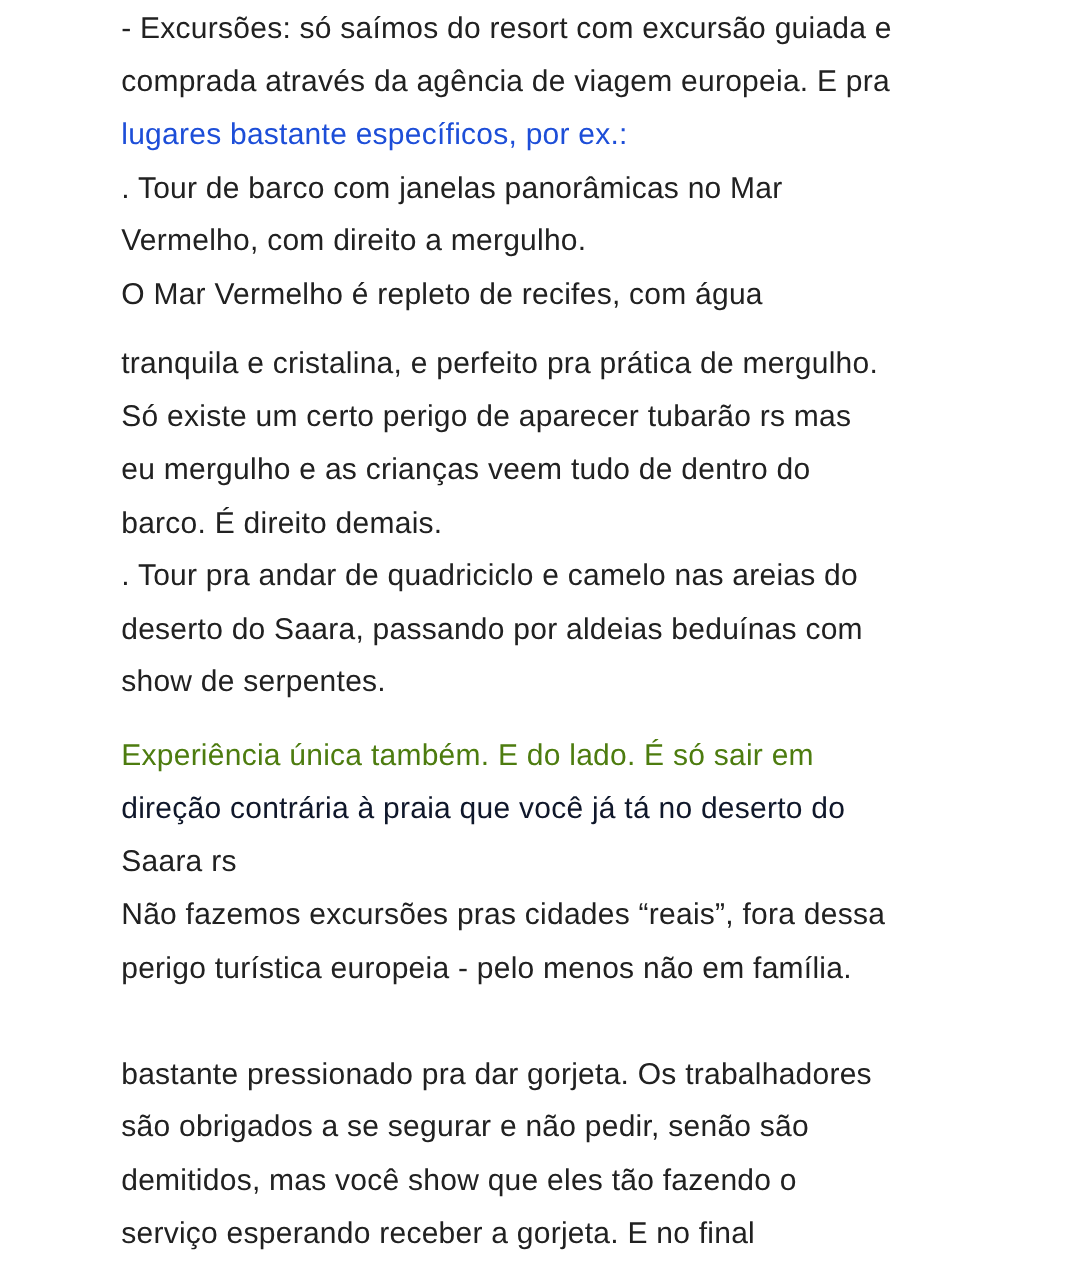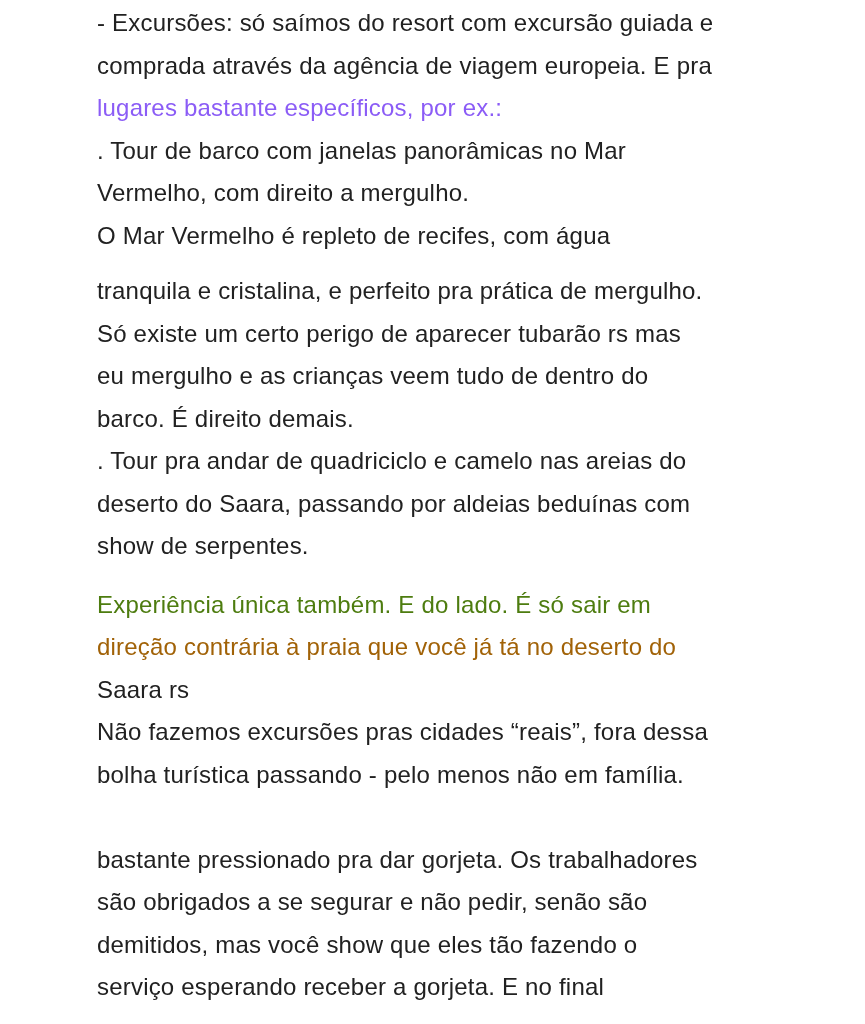--- a/index.html
+++ b/index.html
@@ -28,35 +28,35 @@
     font-weight: 500;
   }
 </style>
 </head>
 <body>
 
 <main data-name="text-document">
   <div id="lines-container" data-name="text-lines">
       <div class="line" data-name="text-line" style="color: rgb(33, 33, 33);">- Excursões: só saímos do resort com excursão guiada e</div>
       <div class="line" data-name="text-line" style="color: rgb(33, 33, 33);">comprada através da agência de viagem europeia. E pra</div>
-      <div class="line" data-name="text-line" style="color: #8b5cf6;">lugares bastante específicos, por ex.:</div>
+      <div class="line" data-name="text-line" style="color: #1d4ed8;">lugares bastante específicos, por ex.:</div>
       <div class="line" data-name="text-line" style="color: rgb(33, 33, 33);">. Tour de barco com janelas panorâmicas no Mar</div>
       <div class="line" data-name="text-line" style="color: rgb(33, 33, 33);">Vermelho, com direito a mergulho.</div>
       <div class="line" data-name="text-line" style="color: rgb(33, 33, 33);">O Mar Vermelho é repleto de recifes, com água</div>
       <div class="line" data-name="text-line" style="color: rgb(33, 33, 33); margin-top: 13px;">tranquila e cristalina, e perfeito pra prática de mergulho.</div>
       <div class="line" data-name="text-line" style="color: rgb(33, 33, 33);">Só existe um certo perigo de aparecer tubarão rs mas</div>
       <div class="line" data-name="text-line" style="color: rgb(33, 33, 33);">eu mergulho e as crianças veem tudo de dentro do</div>
       <div class="line" data-name="text-line" style="color: rgb(33, 33, 33);">barco. É direito demais.</div>
       <div class="line" data-name="text-line" style="color: rgb(33, 33, 33);">. Tour pra andar de quadriciclo e camelo nas areias do</div>
       <div class="line" data-name="text-line" style="color: rgb(33, 33, 33);">deserto do Saara, passando por aldeias beduínas com</div>
       <div class="line" data-name="text-line" style="color: rgb(33, 33, 33);">show de serpentes.</div>
       <div class="line" data-name="text-line" style="color: #4d7c0f; margin-top: 16px;">Experiência única também. E do lado. É só sair em</div>
-      <div class="line" data-name="text-line" style="color: #a16207;">direção contrária à praia que você já tá no deserto do</div>
+      <div class="line" data-name="text-line" style="color: #0f172a;">direção contrária à praia que você já tá no deserto do</div>
       <div class="line" data-name="text-line" style="color: rgb(33, 33, 33);">Saara rs</div>
       <div class="line" data-name="text-line" style="color: rgb(33, 33, 33);">Não fazemos excursões pras cidades “reais”, fora dessa</div>
-      <div class="line" data-name="text-line" style="color: rgb(33, 33, 33);">bolha turística passando - pelo menos não em família.</div>
+      <div class="line" data-name="text-line" style="color: rgb(33, 33, 33);">perigo turística europeia - pelo menos não em família.</div>
       <div class="line" data-name="blank-line" style="color: rgb(33, 33, 33);"></div>
       <div class="line" data-name="text-line" style="color: rgb(33, 33, 33);">bastante pressionado pra dar gorjeta. Os trabalhadores</div>
       <div class="line" data-name="text-line" style="color: rgb(33, 33, 33);">são obrigados a se segurar e não pedir, senão são</div>
       <div class="line" data-name="text-line" style="color: rgb(33, 33, 33);">demitidos, mas você show que eles tão fazendo o</div>
       <div class="line" data-name="text-line" style="color: rgb(33, 33, 33);">serviço esperando receber a gorjeta. E no final</div>
     </div>
 </main>
 
 </body></html>

